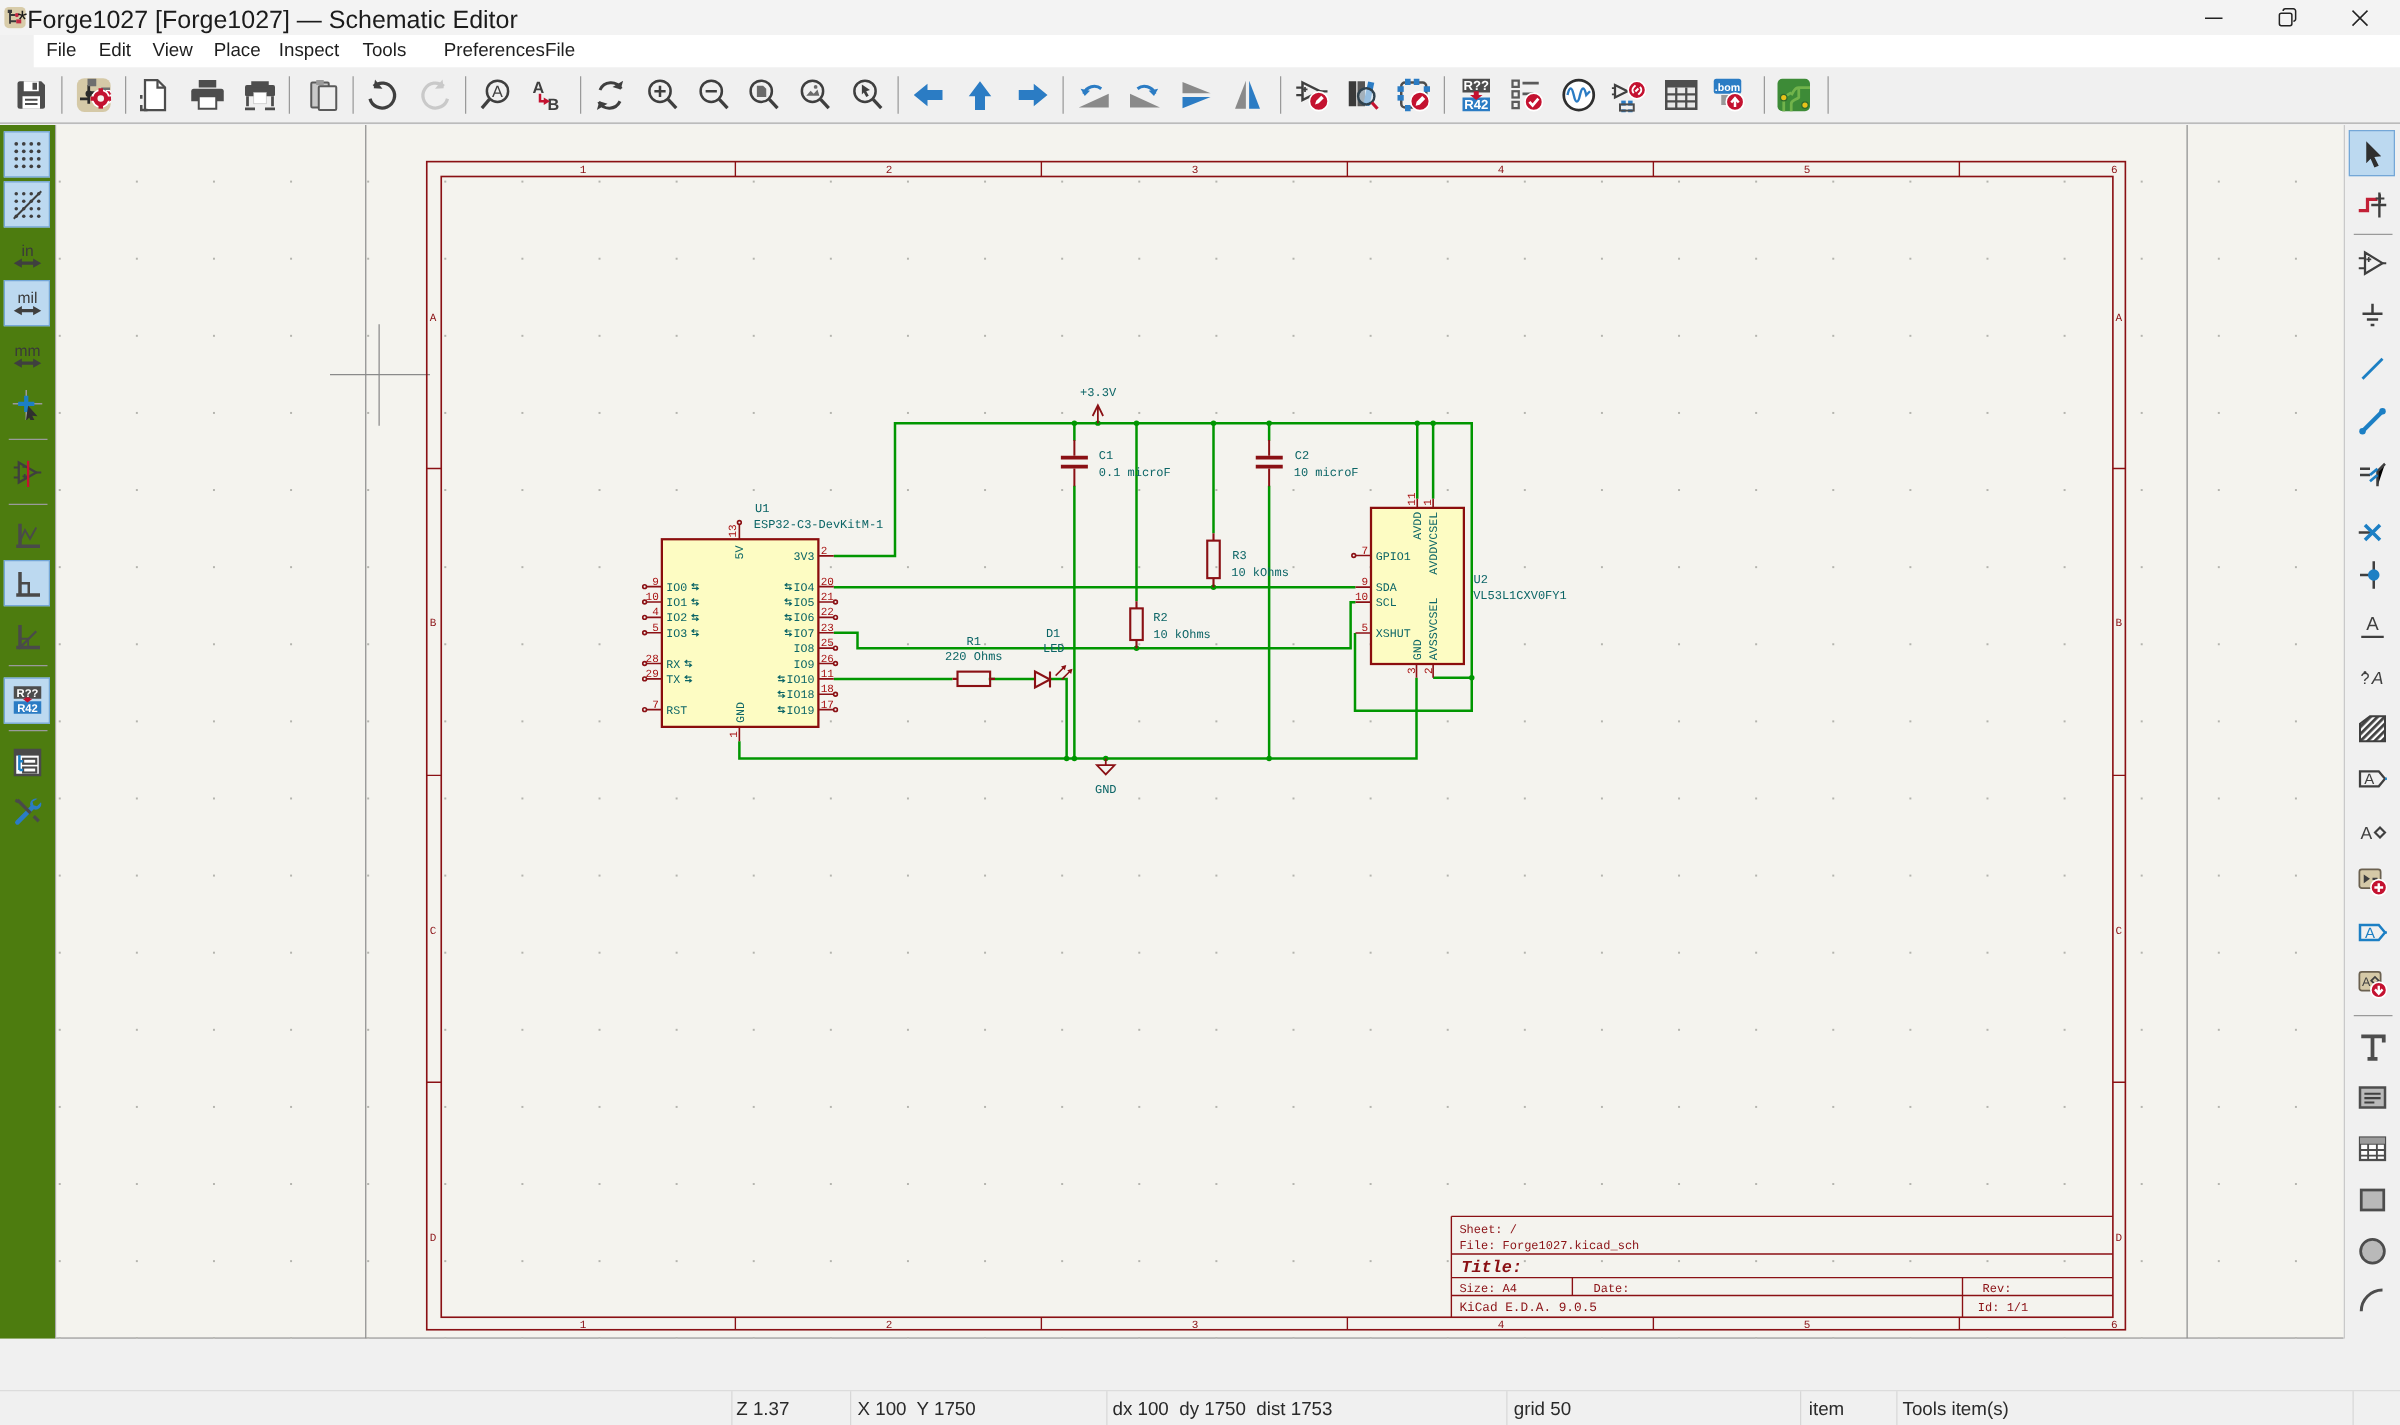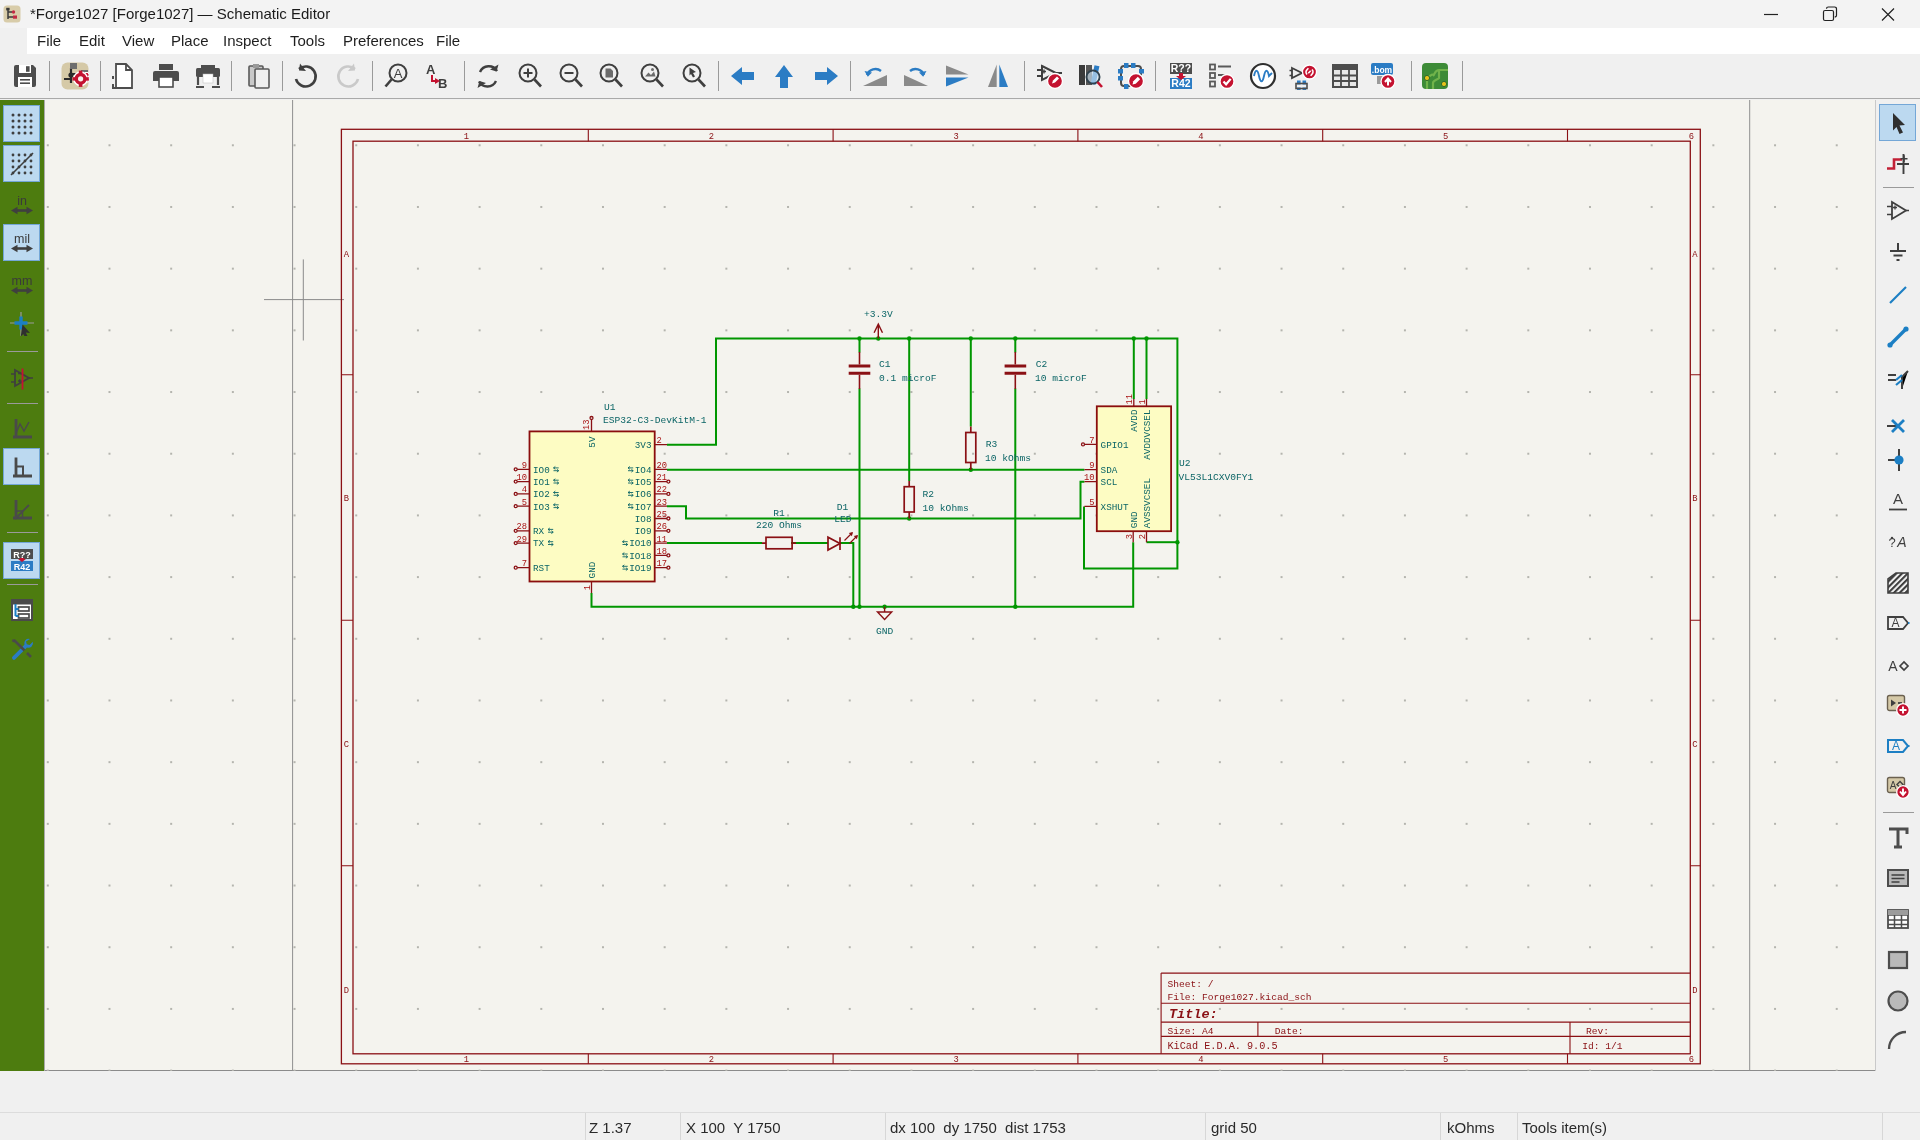--- a/index.html
+++ b/index.html
@@ -1,19 +1,19 @@
 <!DOCTYPE html>
 <html><head>
 <meta charset="utf-8">
 <style>
   * { margin:0; padding:0; box-sizing:border-box; }
   html,body { width:1920px; height:1140px; overflow:hidden; background:#f0f0f0;
     font-family:"Liberation Sans", sans-serif; }
   #titlebar { position:absolute; left:0; top:0; width:1920px; height:28px; background:#f3f3f3; }
-  #titlebar .ttext { position:absolute; left:30px; top:5px; font-size:15px; color:#1b1b1b; }
+  #titlebar .ttext { position:absolute; left:14px; top:5px; font-size:20px; color:#1b1b1b; }
   #appicon { position:absolute; left:3px; top:5px; width:18px; height:18px; }
   .winbtn { position:absolute; top:0; width:46px; height:28px; color:#222; }
   #menubar { position:absolute; left:0; top:28px; width:1920px; height:26px; background:#ffffff;margin-left:27px; }
   .mitem { position:absolute; top:4px; font-size:15px; color:#1e1e1e; }
   #toolbar { position:absolute; left:0; top:54px; width:1920px; height:45px; background:#f0f0f0; border-bottom:1px solid #a9a9a9; }
   .tsep { position:absolute; top:7px; width:1px; height:30px; background:#9a9a9a; }
   .ticon { position:absolute; top:8px; }
   #lefttb { position:absolute; left:0; top:100px; width:45px; height:971px; background:#4d7c0f; border-right:1px solid #a9a9a9; }
   #righttb { position:absolute; left:1875px; top:100px; width:45px; height:971px; background:#f0f0f0; border-left:1px solid #c9c9c9; }
   .vicon { position:absolute; }
@@ -52,21 +52,21 @@
       <path d="M17 8.5 L29 20.5 M29 8.5 L17 20.5" stroke="#222" stroke-width="1.2"></path>
     </svg>
 </div>
 <div id="menubar">
   <span class="mitem" style="left:10px">File</span>
   <span class="mitem" style="left:52px">Edit</span>
   <span class="mitem" style="left:95px">View</span>
   <span class="mitem" style="left:144px">Place</span>
   <span class="mitem" style="left:196px">Inspect</span>
   <span class="mitem" style="left:263px">Tools</span>
-  <span class="mitem" style="left:316px">Preferences</span>
+  <span class="mitem" style="left:328px">Preferences</span>
   <span class="mitem" style="left:409px">File</span>
 </div>
 <div id="toolbar">
   <svg class="ticon" style="left:11px" width="28" height="28" viewBox="0 0 28 28">
       <path d="M3 5 a2 2 0 0 1 2-2 h17 l3 3 v17 a2 2 0 0 1-2 2 h-18 a2 2 0 0 1-2-2 Z" fill="#4d4d4d"></path>
       <rect x="8" y="3" width="12" height="8" fill="#fff"></rect>
       <rect x="15" y="4.2" width="3.6" height="5.6" fill="#4d4d4d"></rect>
       <rect x="7" y="15" width="14" height="10" fill="#fff"></rect>
       <rect x="9" y="17" width="10" height="1.6" fill="#4d4d4d"></rect>
       <rect x="9" y="20.4" width="10" height="1.6" fill="#4d4d4d"></rect>
@@ -774,21 +774,21 @@
   <svg class="vicon" style="left:10px; top:929px" width="24" height="24" viewBox="0 0 24 24">
       <path d="M3 20 A 17 17 0 0 1 20 3" fill="none" stroke="#4d4d4d" stroke-width="2.4"></path>
     </svg>
 </div>
 <div id="strip"></div>
 <div id="statusbar">
   <span class="sbtext" style="left:589px">Z 1.37</span>
   <span class="sbtext" style="left:686px">X 100&nbsp; Y 1750</span>
   <span class="sbtext" style="left:890px">dx 100&nbsp; dy 1750&nbsp; dist 1753</span>
   <span class="sbtext" style="left:1211px">grid 50</span>
-  <span class="sbtext" style="left:1447px">kOhms</span>
+  <span class="sbtext" style="left:1447px">item</span>
   <span class="sbtext" style="left:1522px">Tools item(s)</span>
   <div class="sbsep" style="left:585px"></div>
   <div class="sbsep" style="left:680px"></div>
   <div class="sbsep" style="left:885px"></div>
   <div class="sbsep" style="left:1205px"></div>
   <div class="sbsep" style="left:1440px"></div>
   <div class="sbsep" style="left:1517px"></div>
   <div class="sbsep" style="left:1882px"></div>
 </div>
 

